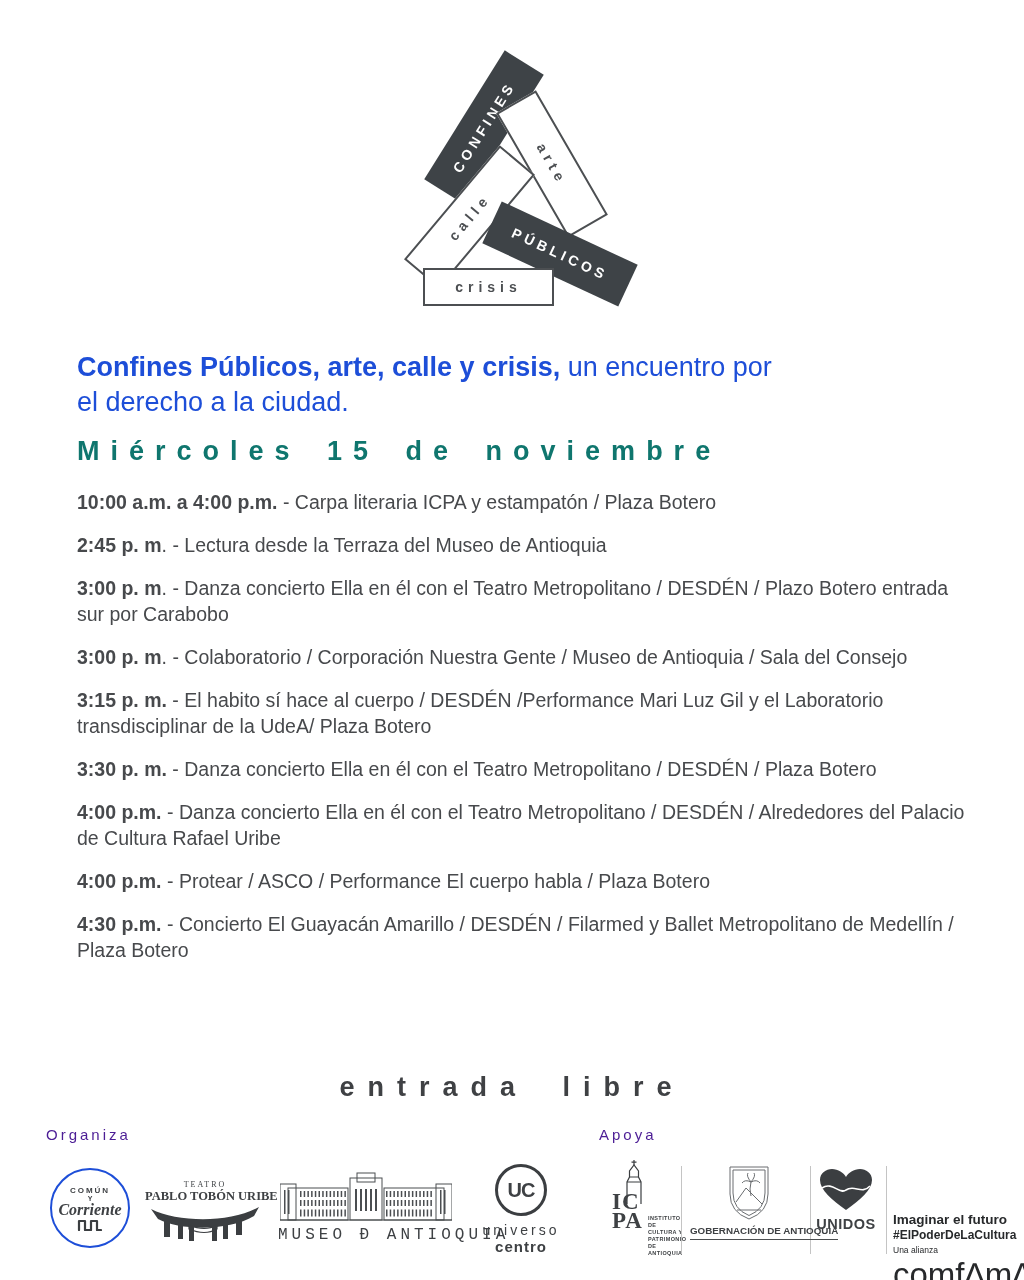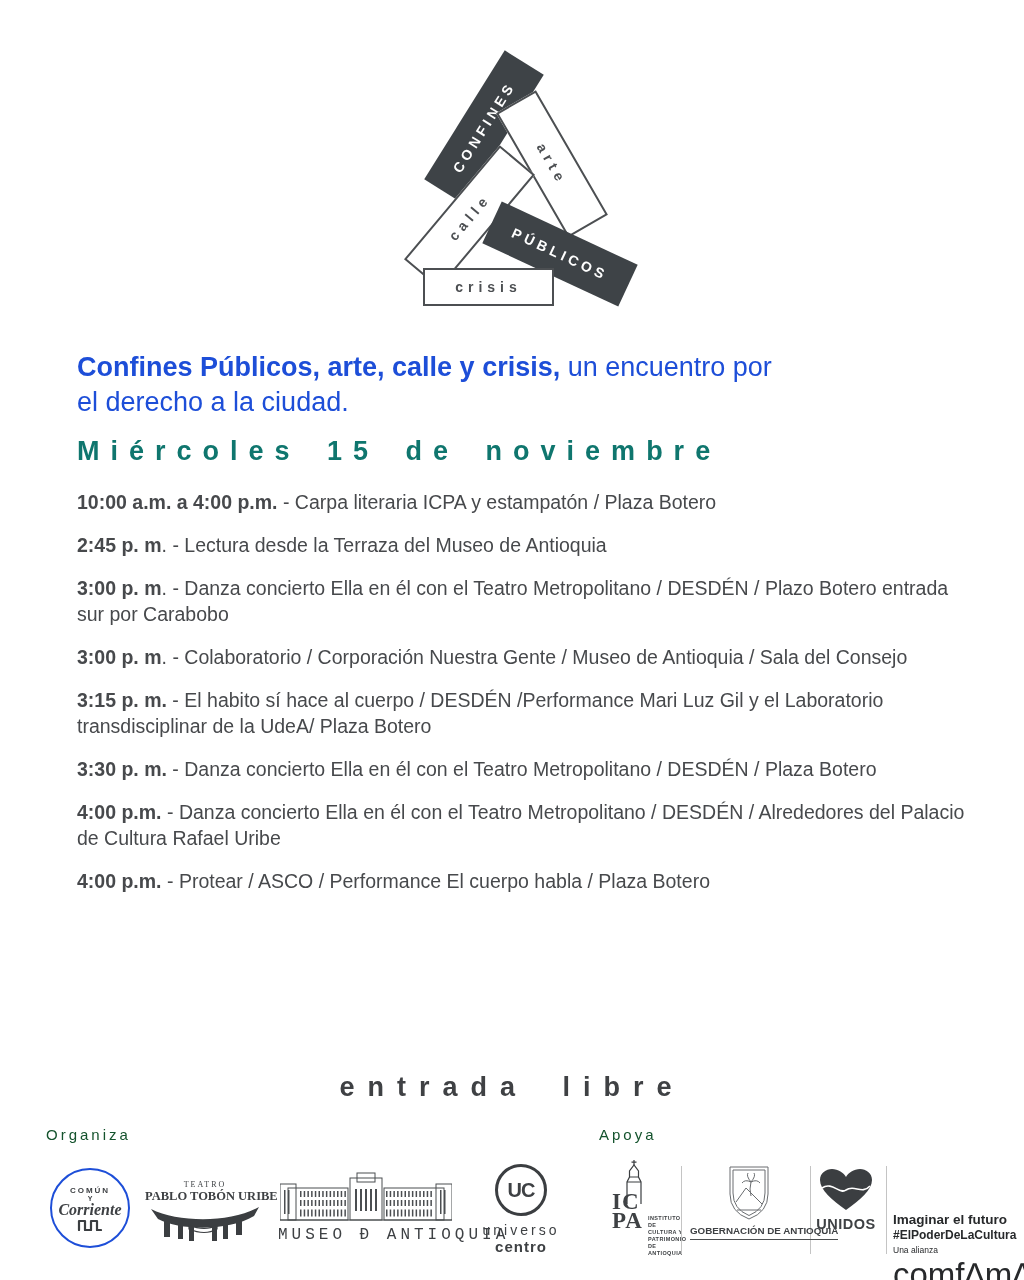--- a/index.html
+++ b/index.html
@@ -27,21 +27,21 @@
   
   #schedule{position:absolute;left:77px;top:489px;width:890px;font-size:19.5px;line-height:26px;}
   #schedule .item{margin-bottom:17px;}
   #schedule .time{font-weight:700;}
 
   
   #entrada{position:absolute;left:0;top:1072px;width:1024px;text-align:center;
            font-size:27px;font-weight:700;letter-spacing:13px;word-spacing:14px;color:#3f4144;}
 
   
-  .sec-label{position:absolute;top:1126px;font-size:15px;letter-spacing:3px;color:#14532d;}
+  .sec-label{position:absolute;top:1126px;font-size:15px;letter-spacing:3px;color:#4c1d95;}
   #lbl-organiza{left:46px;}
   #lbl-apoya{left:599px;}
 
   
   .logo-blk{position:absolute;color:#3e4144;}
   
   #cyc{left:50px;top:1168px;width:76px;height:76px;border:2px solid #1d4ed8;border-radius:50%;
        display:flex;flex-direction:column;align-items:center;justify-content:center;text-align:center;}
   #cyc .t1{font-size:8px;font-weight:700;letter-spacing:2px;}
   #cyc .t2{font-size:7px;font-weight:700;line-height:7px;}
@@ -115,20 +115,21 @@
 
 <div id="schedule">
   <div class="item"><span class="time">10:00 a.m. a 4:00 p.m.</span><span> - Carpa literaria ICPA y estampatón / Plaza Botero</span></div>
   <div class="item"><span class="time">2:45 p. m</span><span>. - Lectura desde la Terraza del Museo de Antioquia</span></div>
   <div class="item"><span class="time">3:00 p. m</span><span>. - Danza concierto Ella en él con el Teatro Metropolitano / DESDÉN / Plazo Botero entrada sur por Carabobo</span></div>
   <div class="item"><span class="time">3:00 p. m</span><span>. - Colaboratorio / Corporación Nuestra Gente / Museo de Antioquia / Sala del Consejo</span></div>
   <div class="item"><span class="time">3:15 p. m.</span><span> - El habito sí hace al cuerpo / DESDÉN /Performance Mari Luz Gil y el Laboratorio transdisciplinar de la UdeA/ Plaza Botero</span></div>
   <div class="item"><span class="time">3:30 p. m.</span><span> - Danza concierto Ella en él con el Teatro Metropolitano / DESDÉN / Plaza Botero</span></div>
   <div class="item"><span class="time">4:00 p.m.</span><span> - Danza concierto Ella en él con el Teatro Metropolitano / DESDÉN / Alrededores del Palacio de Cultura Rafael Uribe</span></div>
   <div class="item"><span class="time">4:00 p.m.</span><span> - Protear / ASCO / Performance El cuerpo habla / Plaza Botero</span></div>
+  <div class="item"><span class="time">4:30 p.m.</span><span> - Concierto El Guayacán Amarillo / DESDÉN / Filarmed y Ballet Metropolitano de Medellín / Plaza Botero</span></div>
 </div>
 
 <div id="entrada">entrada libre</div>
 
 <div class="sec-label" id="lbl-organiza">Organiza</div>
 <div class="sec-label" id="lbl-apoya">Apoya</div>
 
 <div class="logo-blk" id="cyc">
   <div class="t1">COMÚN</div>
   <div class="t2">Y</div>

